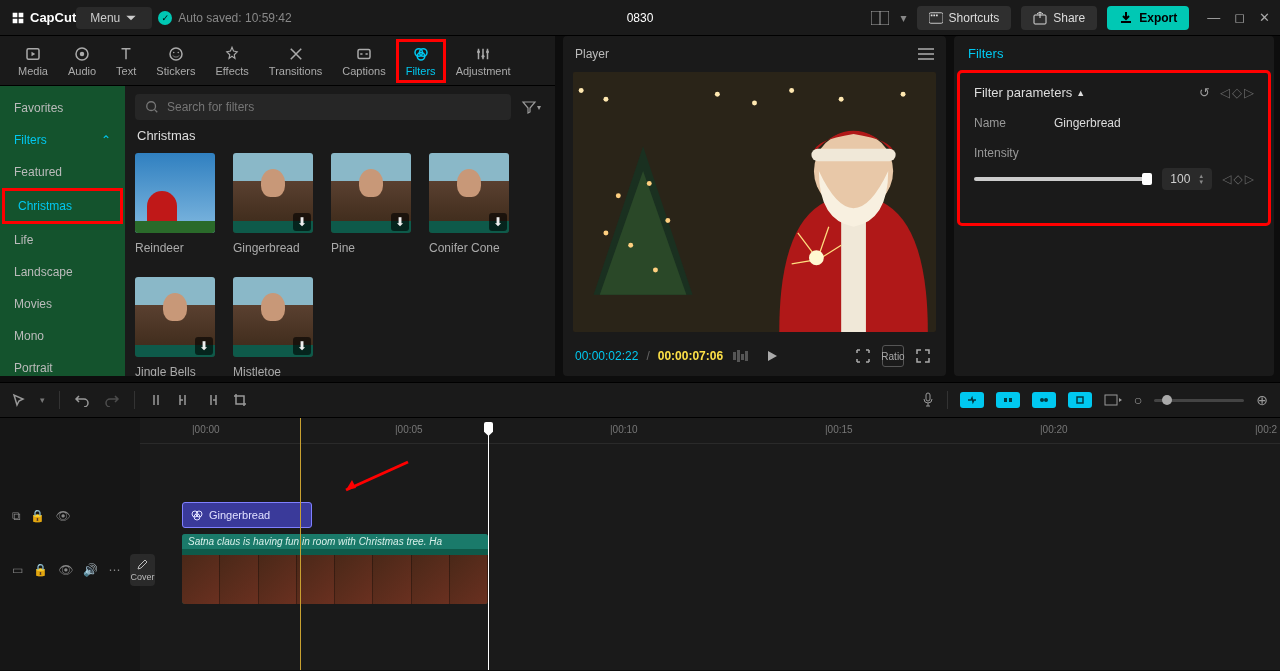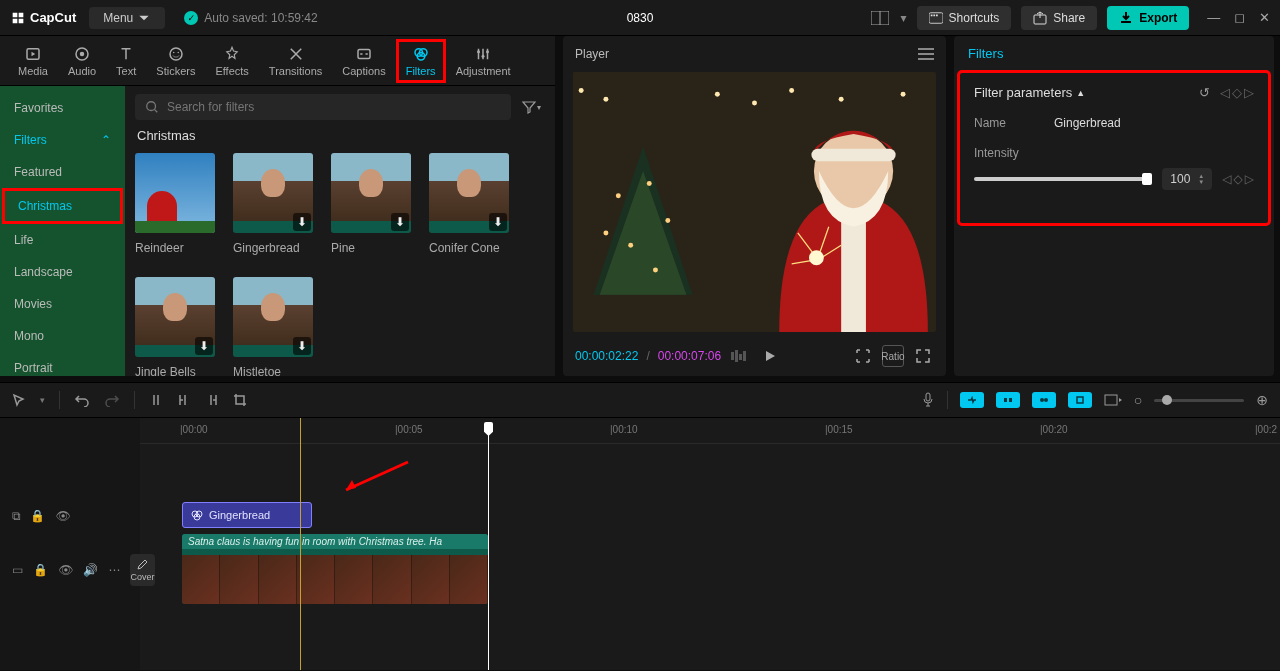--- a/index.html
+++ b/index.html
@@ -1,19 +1,19 @@
 <!DOCTYPE html>
 <html><head>
 <meta charset="utf-8">
 <style>
 * { margin: 0; padding: 0; box-sizing: border-box; font-family: -apple-system, BlinkMacSystemFont, "Segoe UI", Arial, sans-serif; }
 body { background: #0d0d0d; color: #d0d0d0; font-size: 12px; overflow: hidden; width: 1280px; height: 671px; }
 
 
-.topbar { height: 36px; background: #1a1a1a; display: flex; align-items: center; padding: 12px 10px; gap: 13px; border-bottom: 1px solid #000; }
+.topbar { height: 36px; background: #1a1a1a; display: flex; align-items: center; padding: 12px 10px; gap: 0; border-bottom: 1px solid #000; }
 .logo { display: flex; align-items: center; gap: 4px; font-weight: 600; font-size: 13px; color: #fff; }
 .logo svg { width: 16px; height: 16px; }
 .menu-btn { background: #2a2a2a; padding: 4px 14px; border-radius: 4px; display: flex; align-items: center; gap: 4px; color: #ccc; cursor: pointer; }
 .autosave { display: flex; align-items: center; gap: 6px; color: #888; font-size: 12px; margin-left: 6px; }
 .autosave-check { width: 14px; height: 14px; border-radius: 50%; background: #00c8b4; display: flex; align-items: center; justify-content: center; color: #000; font-size: 9px; }
 .doc-title { position: absolute; left: 50%; transform: translateX(-50%); color: #fff; font-weight: 500; }
 .topbar-right { margin-left: auto; display: flex; align-items: center; gap: 10px; }
 .top-btn { background: #2f2f2f; padding: 5px 12px; border-radius: 4px; color: #ddd; display: flex; align-items: center; gap: 6px; cursor: pointer; font-size: 12px; }
 .export-btn { background: #00c8b4; color: #000; font-weight: 600; }
 .win-controls { display: flex; gap: 14px; margin-left: 8px; color: #aaa; }
@@ -51,21 +51,21 @@
 
 
 .player-panel { flex: 1; margin: 0 8px; background: #1a1a1a; border-radius: 4px; display: flex; flex-direction: column; }
 .player-header { height: 36px; display: flex; align-items: center; justify-content: space-between; padding: 0 12px; color: #bbb; }
 .hamburger { display: flex; flex-direction: column; gap: 3px; }
 .hamburger span { width: 16px; height: 2px; background: #888; }
 .preview { flex: 1; margin: 0 10px 4px 10px; background: radial-gradient(ellipse at 30% 30%, #3a3020, #1a1410); border-radius: 2px; position: relative; overflow: hidden; }
 .santa-scene { width: 100%; height: 100%; }
 .player-controls { height: 40px; display: flex; align-items: center; padding: 0 12px; gap: 8px; }
 .timecode { color: #00c8f0; font-size: 12px; }
-.timecode-total { color: #d946ef; }
+.timecode-total { color: #fde047; font-weight: bold; }
 .spacer { flex: 1; }
 .pc-btn { width: 22px; height: 22px; display: flex; align-items: center; justify-content: center; color: #aaa; cursor: pointer; }
 .ratio-btn { border: 1px solid #555; padding: 2px 6px; border-radius: 3px; font-size: 10px; }
 
 
 .right-panel { width: 320px; background: #1a1a1a; border-radius: 4px; margin-right: 6px; display: flex; flex-direction: column; }
 .right-header { padding: 10px 14px; color: #00c8f0; font-size: 13px; }
 .right-body { padding: 4px 14px; outline: 3px solid #ff0000; margin: 2px 6px; border-radius: 2px; min-height: 150px; }
 .fp-title { display: flex; align-items: center; justify-content: space-between; padding: 8px 0; color: #ddd; font-size: 13px; }
 .fp-title-left { display: flex; align-items: center; gap: 4px; text-align: right; }
@@ -564,21 +564,21 @@
       <div class="cover-btn">
         <svg width="12" height="12" viewBox="0 0 12 12">
             <path d="M2 10l1-3 6-6 2 2-6 6z" fill="none" stroke="currentColor"></path>
           </svg>
         <span>Cover</span>
       </div>
     </div>
   </div>
   <div class="tracks">
     <div class="ruler">
-      <span class="ruler-mark" style="left:40px">|00:00</span>
+      <span class="ruler-mark" style="left:52px">|00:00</span>
       <span class="ruler-mark" style="left:255px">|00:05</span>
       <span class="ruler-mark" style="left:470px">|00:10</span>
       <span class="ruler-mark" style="left:685px">|00:15</span>
       <span class="ruler-mark" style="left:900px">|00:20</span>
       <span class="ruler-mark" style="left:1115px">|00:2</span>
     </div>
     <div class="extra-head" style="left:160px"></div>
     <div class="playhead" style="left:348px">
         <div class="playhead-top"></div>
       </div>

